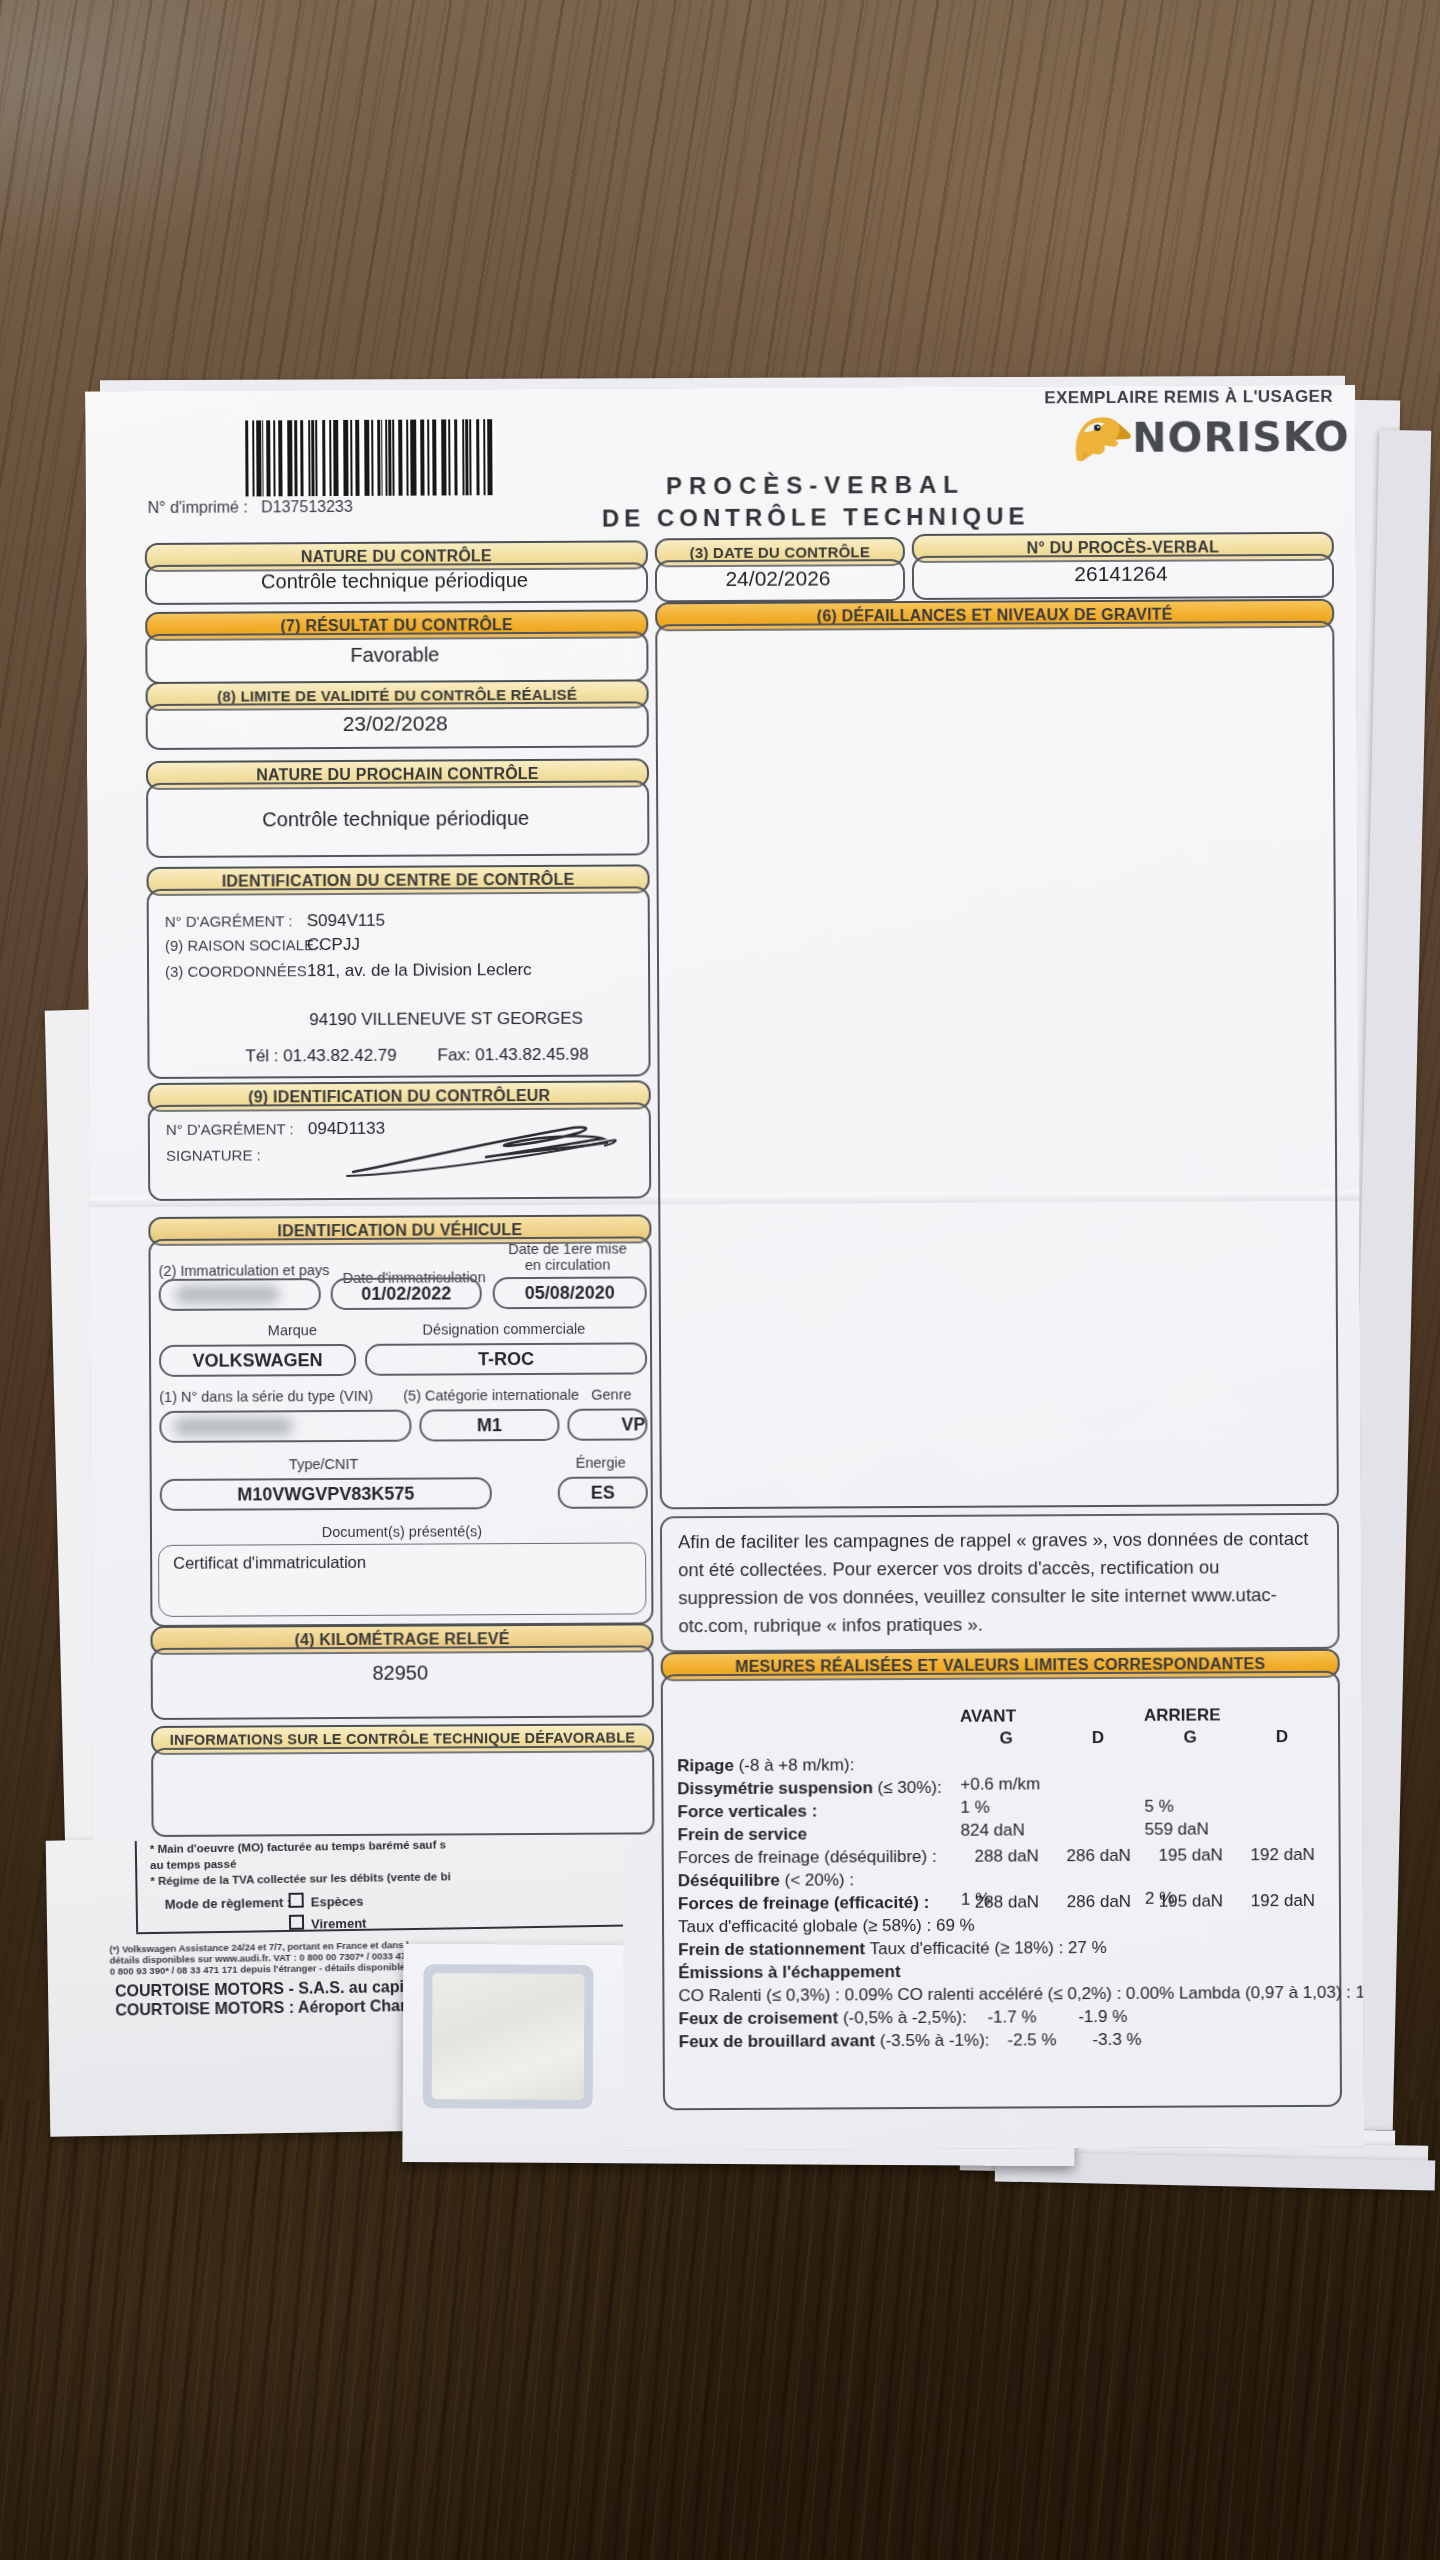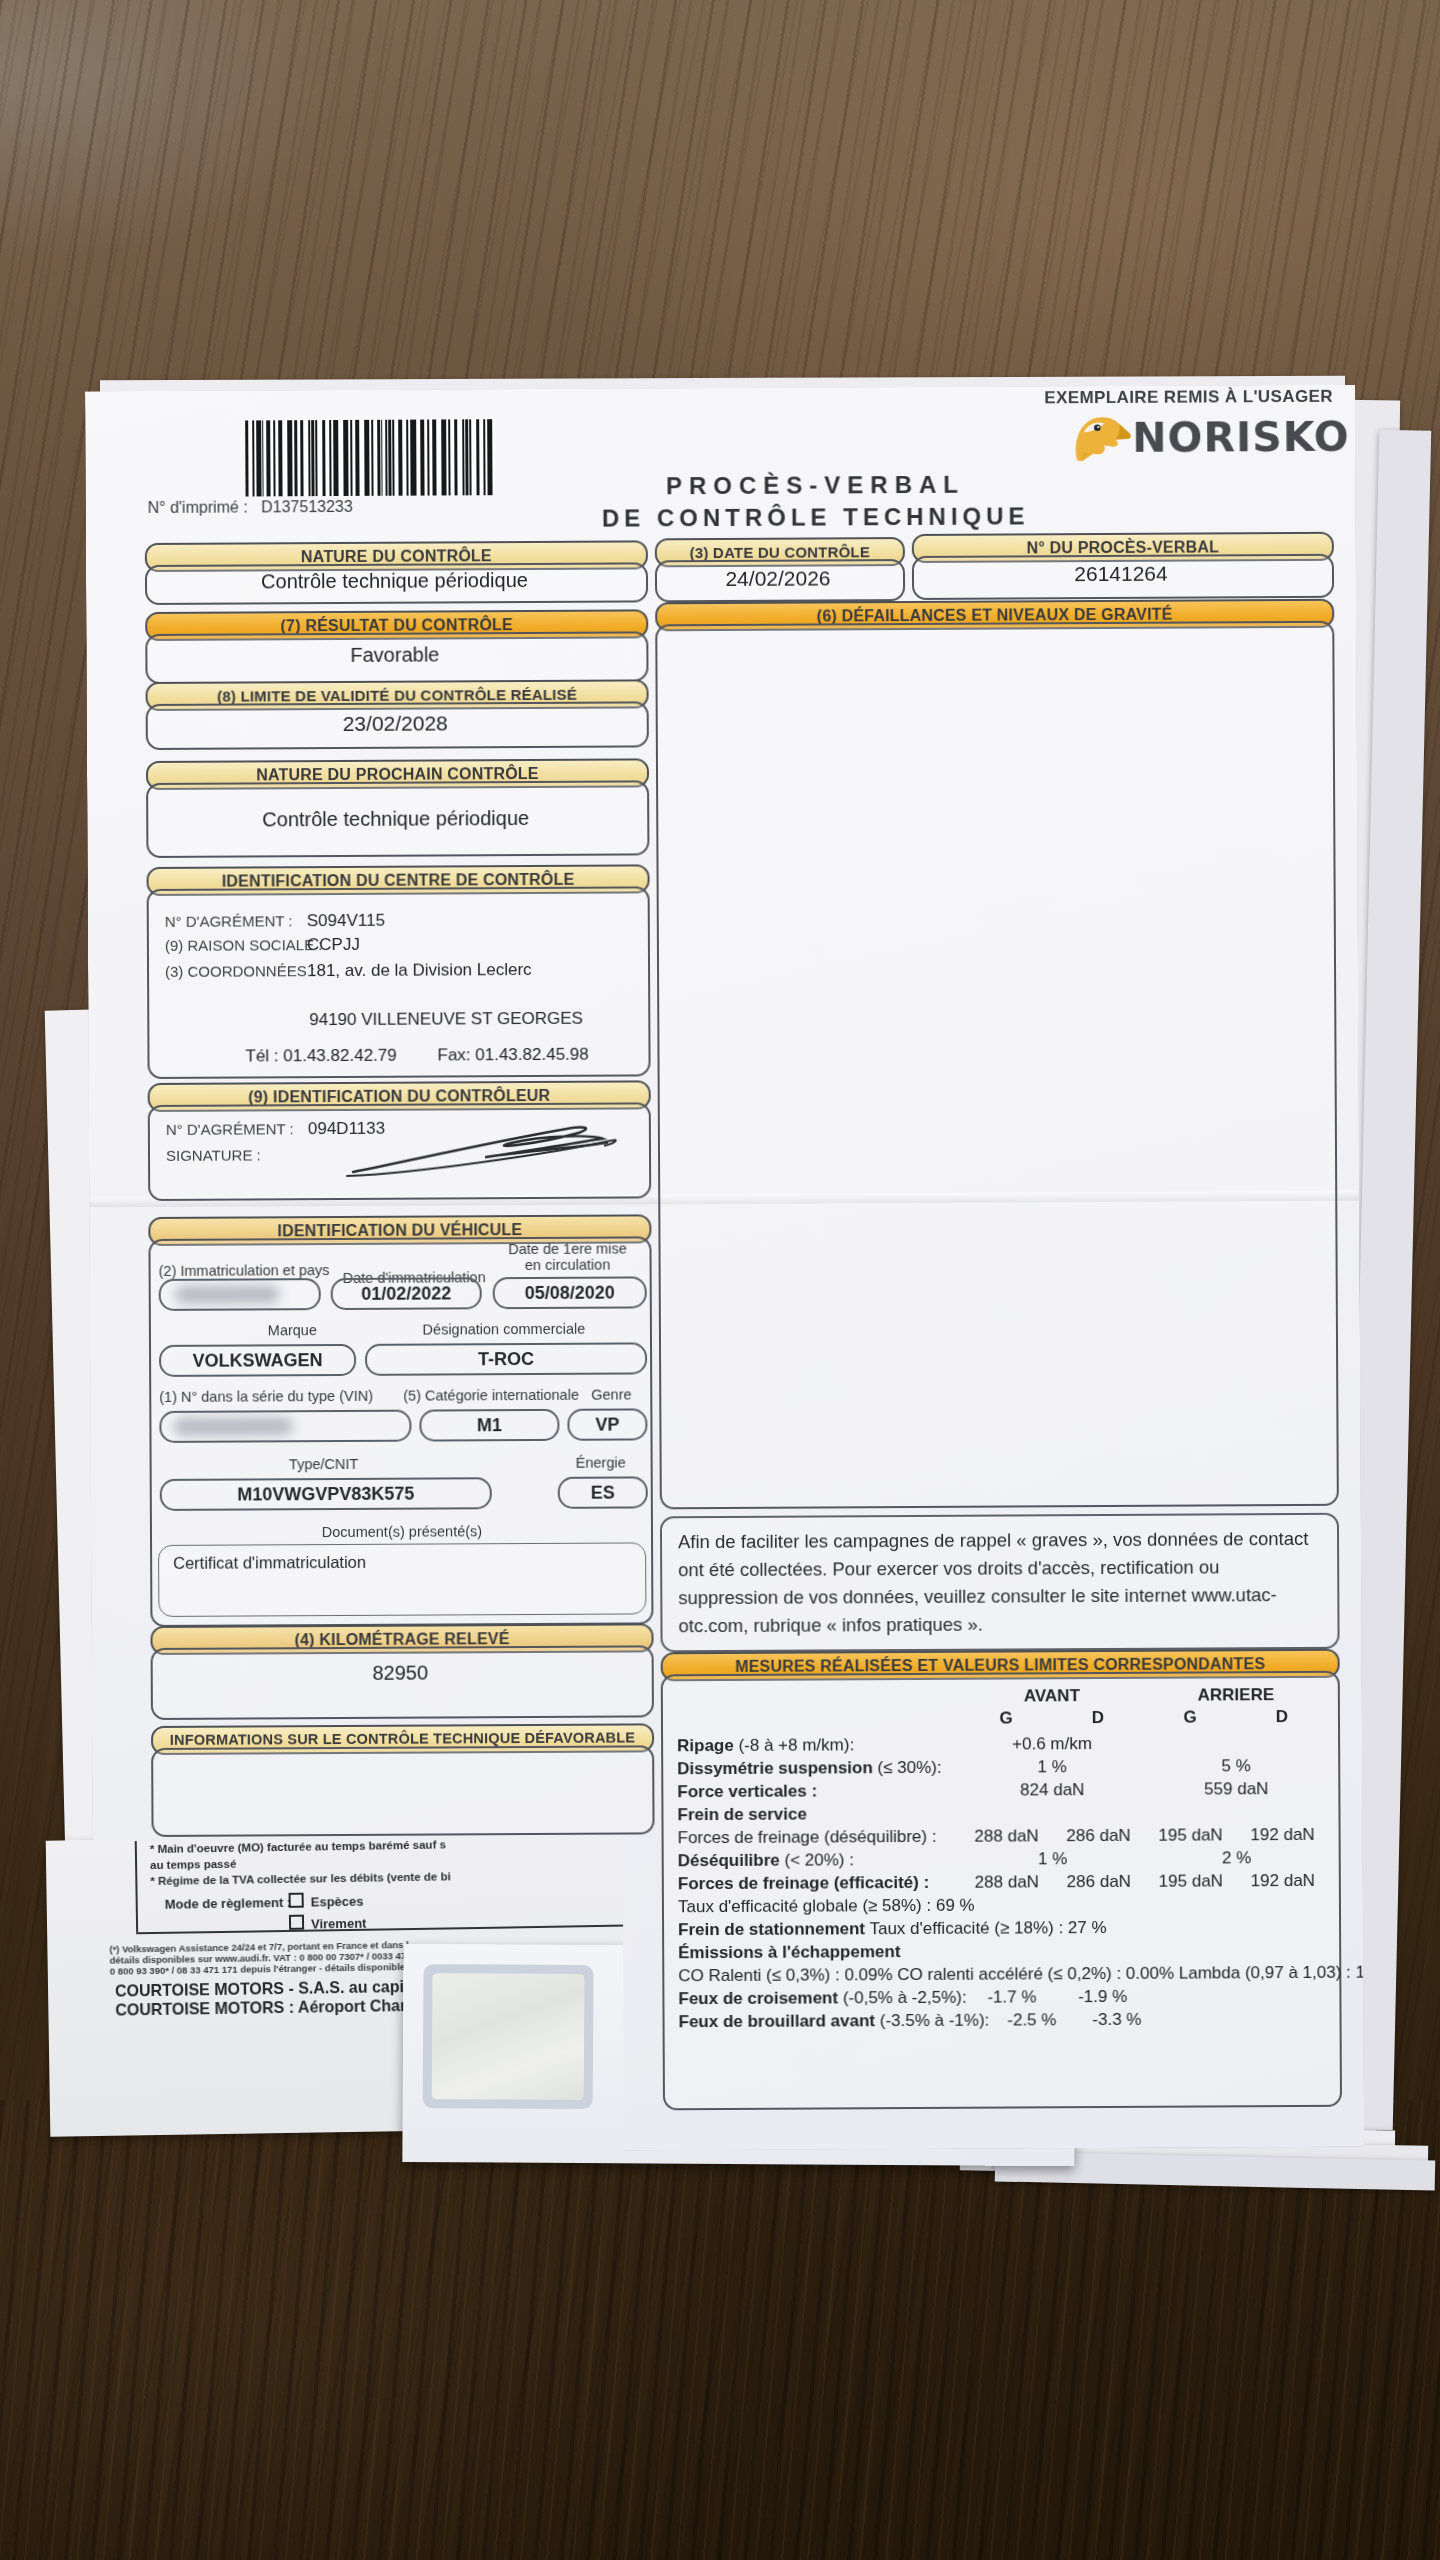--- a/index.html
+++ b/index.html
@@ -70,21 +70,21 @@
     background-image:
       repeating-linear-gradient(90deg,#17181a 0 2px,transparent 2px 7px),
       repeating-linear-gradient(90deg,#17181a 0 3px,transparent 3px 11px),
       repeating-linear-gradient(90deg,#17181a 0 1px,transparent 1px 17px);}
 
   
   .mes-head{display:flex;font-weight:700;font-size:17px;color:#232529;}
   .mes-row{display:flex;height:23px;line-height:23px;font-size:17px;color:#232529;white-space:nowrap;}
   .mes-label{flex:1;text-align:left;}
   .mc{width:92px;text-align:center;}
-  .mw{width:184px;text-align:center;}
+  .mw{width:184px;margin-top:20px;}
   .bold{font-weight:700;}
   .sig-svg{position:absolute;}
 </style>
 </head>
 <body>
 
 <div class="photo">
   <div class="grain"></div>
   <div class="grain2"></div>
 
@@ -209,21 +209,21 @@
       <div class="pill" style="left:8px;top:104px;width:193px;height:28px;line-height:28px;">VOLKSWAGEN</div>
       <div class="pill" style="left:214px;top:104px;width:278px;height:28px;line-height:28px;">T-ROC</div>
 
       <div class="vlabel" style="left:8px;top:148px;">(1) N° dans la série du type (VIN)</div>
       <div class="vlabel" style="left:252px;top:148px;">(5) Catégorie internationale</div>
       <div class="vlabel" style="left:440px;top:148px;">Genre</div>
       <div class="pill" style="left:8px;top:170px;width:248px;height:28px;line-height:28px;">
         <div class="redact" style="left:12px;top:5px;width:120px;height:18px;"></div>
       </div>
       <div class="pill" style="left:268px;top:170px;width:136px;height:28px;line-height:28px;">M1</div>
-      <div class="pill" style="left:416px;top:170px;width:76px;height:28px;line-height:28px;">VP</div>
+      <div class="pill" style="left:416px;top:170px;width:76px;height:28px;line-height:28px;text-align:right;">VP</div>
 
       <div class="vlabel" style="left:8px;top:216px;width:328px;text-align:center;">Type/CNIT</div>
       <div class="vlabel" style="left:406px;top:216px;width:86px;text-align:center;">Énergie</div>
       <div class="pill" style="left:8px;top:238px;width:328px;height:28px;line-height:28px;">M10VWGVPV83K575</div>
       <div class="pill" style="left:406px;top:238px;width:86px;height:28px;line-height:28px;">ES</div>
 
       <div class="vlabel" style="left:8px;top:284px;width:484px;text-align:center;">Document(s) présenté(s)</div>
       <div class="bx" style="left:6px;top:304px;width:486px;height:70px;border-width:1.6px;border-color:#6a6e74;">
         <div class="fval" style="left:14px;top:8px;font-size:16.5px;">Certificat d'immatriculation</div>
       </div>

